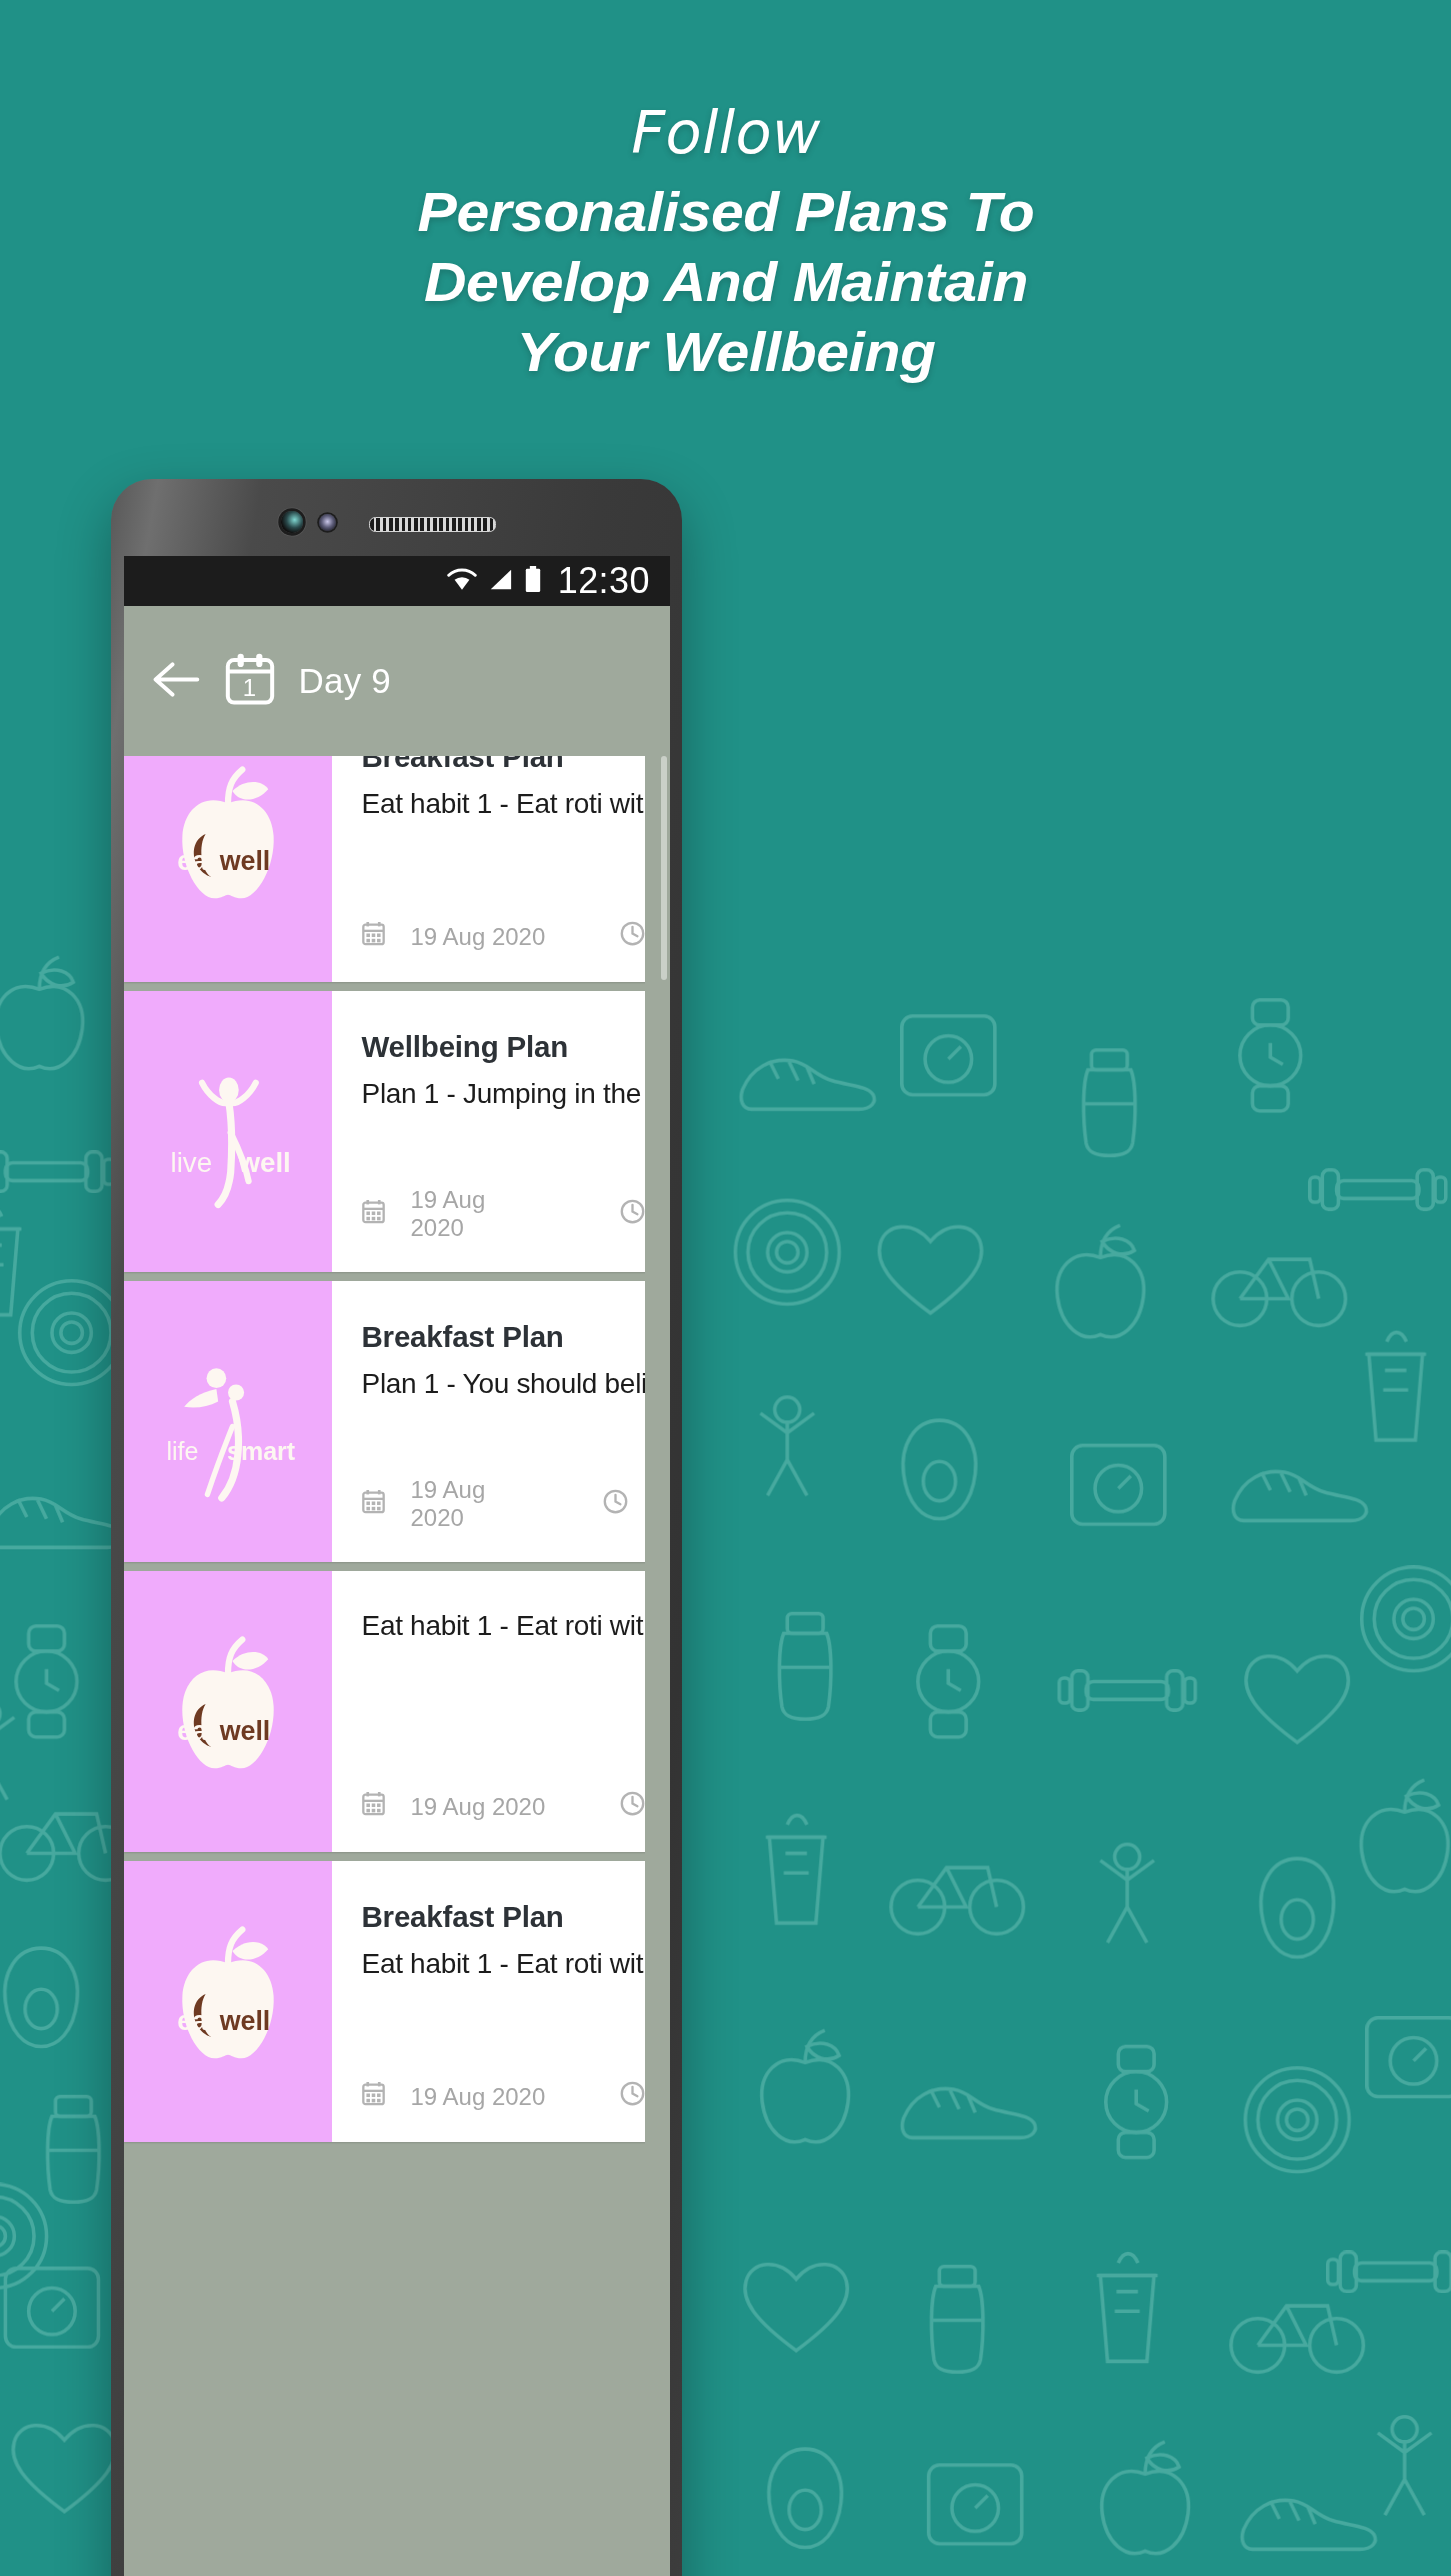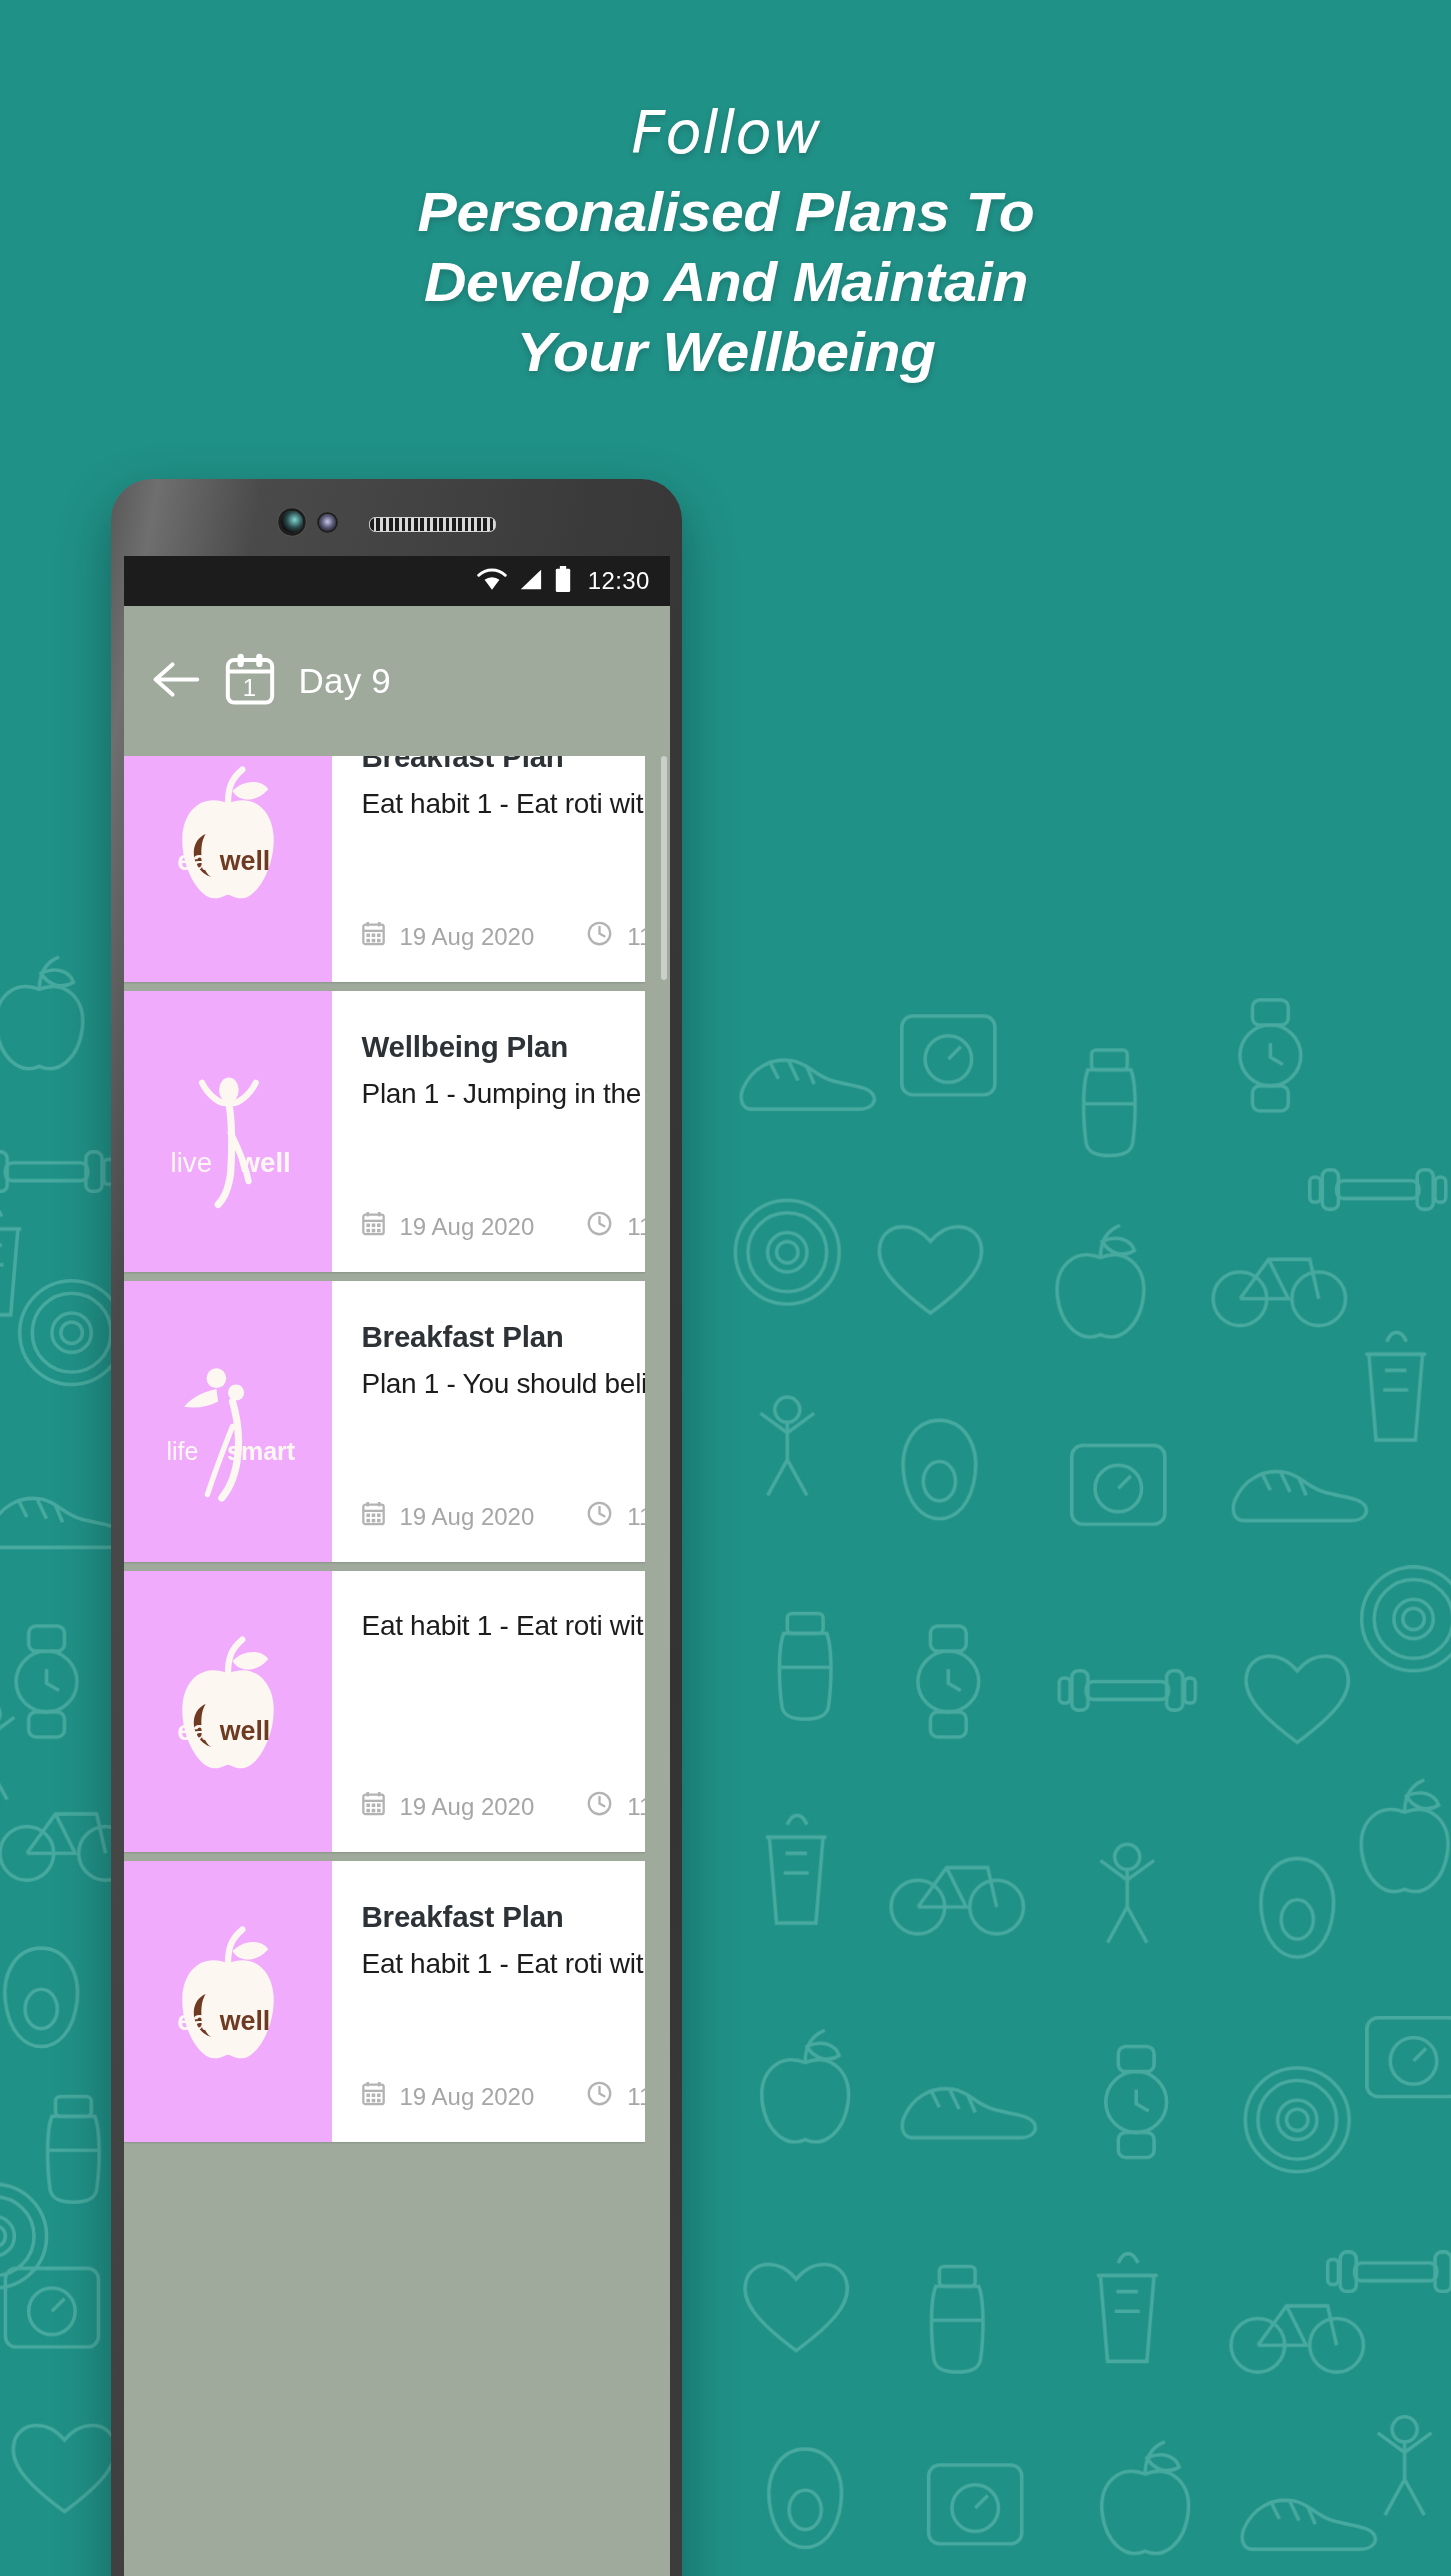--- a/index.html
+++ b/index.html
@@ -92,21 +92,21 @@
   }
 
   
   .status-bar{
     height:50px; background:#1c1c1c;
     display:flex; align-items:center; justify-content:flex-end;
     padding-right:19.7px; gap:10.7px;
   }
   .status-bar .ico{ display:block; }
   .status-time{
-    color:#fff; font-size:24px; font-weight:400; letter-spacing:0.4px;
+    color:#fff; font-size:36px; font-weight:400; letter-spacing:0.4px;
     font-family:"Liberation Sans", sans-serif; margin-left:5.4px;
   }
 
   
   .app-bar{
     height:150px;
     background:#9fa99c;
     display:flex; align-items:center;
     padding-left:27px; gap:23px;
   }
@@ -151,21 +151,21 @@
     margin-bottom:14.3px;
   }
   .card-subtitle{
     font-size:28px; color:#1c1c1c; font-weight:400;
     font-family:"Liberation Sans", sans-serif;
     letter-spacing:-0.3px;
     white-space:nowrap;
   }
   .card-meta{
     position:absolute; left:30px; bottom:30px;
-    display:flex; align-items:center; gap:15px;
+    display:flex; align-items:center; gap:26px;
     color:#a6a6a6; font-size:24px;
     font-family:"Liberation Sans", sans-serif;
   }
   .card-meta .gap{ width:23px; }
   .badge{
     position:absolute; right:25px; top:25px;
     width:50px; height:50px; border-radius:7.2px;
     display:flex; align-items:center; justify-content:center;
     color:#fff; font-size:34px; line-height:1;
     font-family:"DejaVu Sans", sans-serif;

